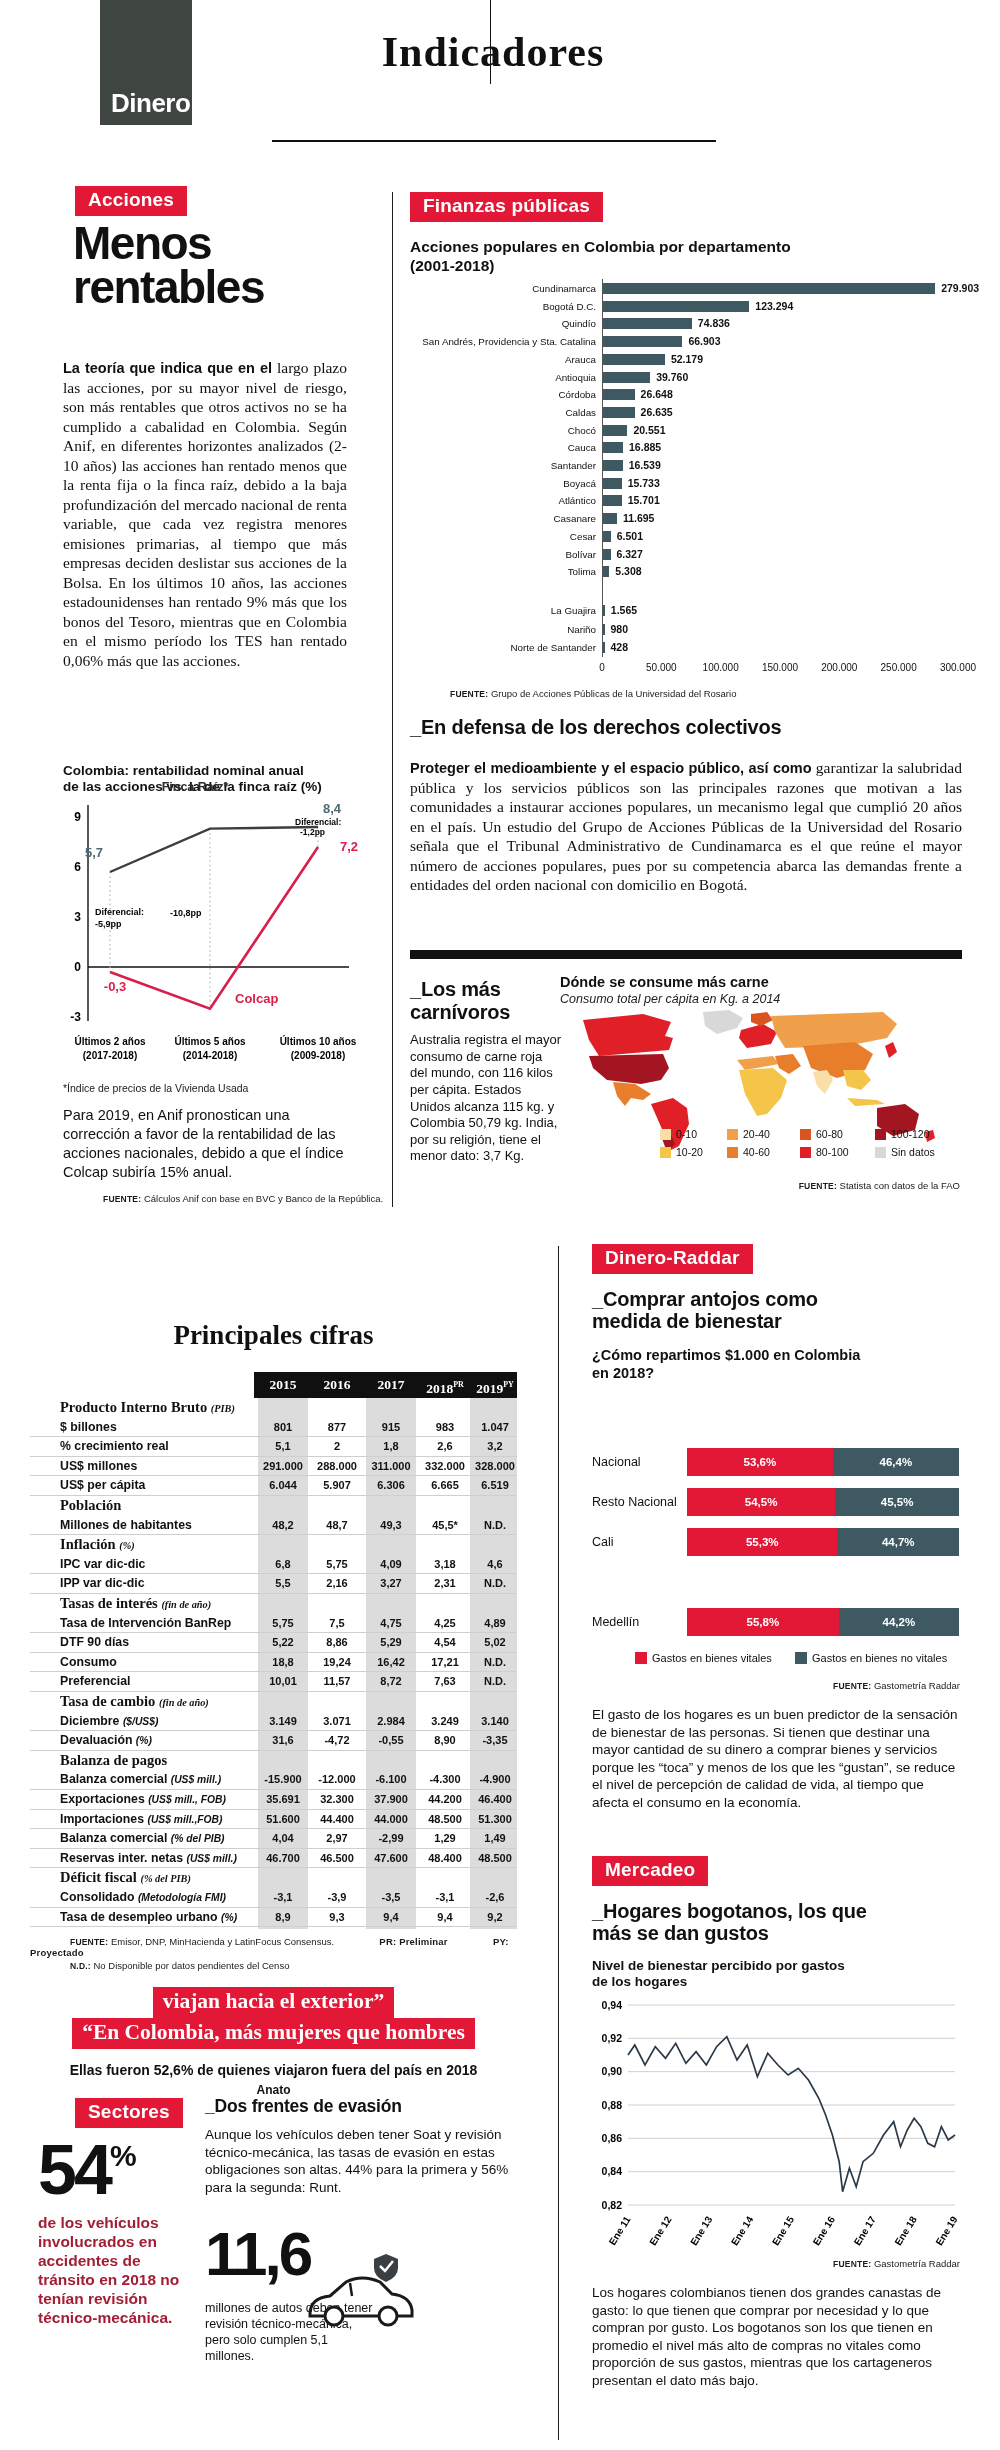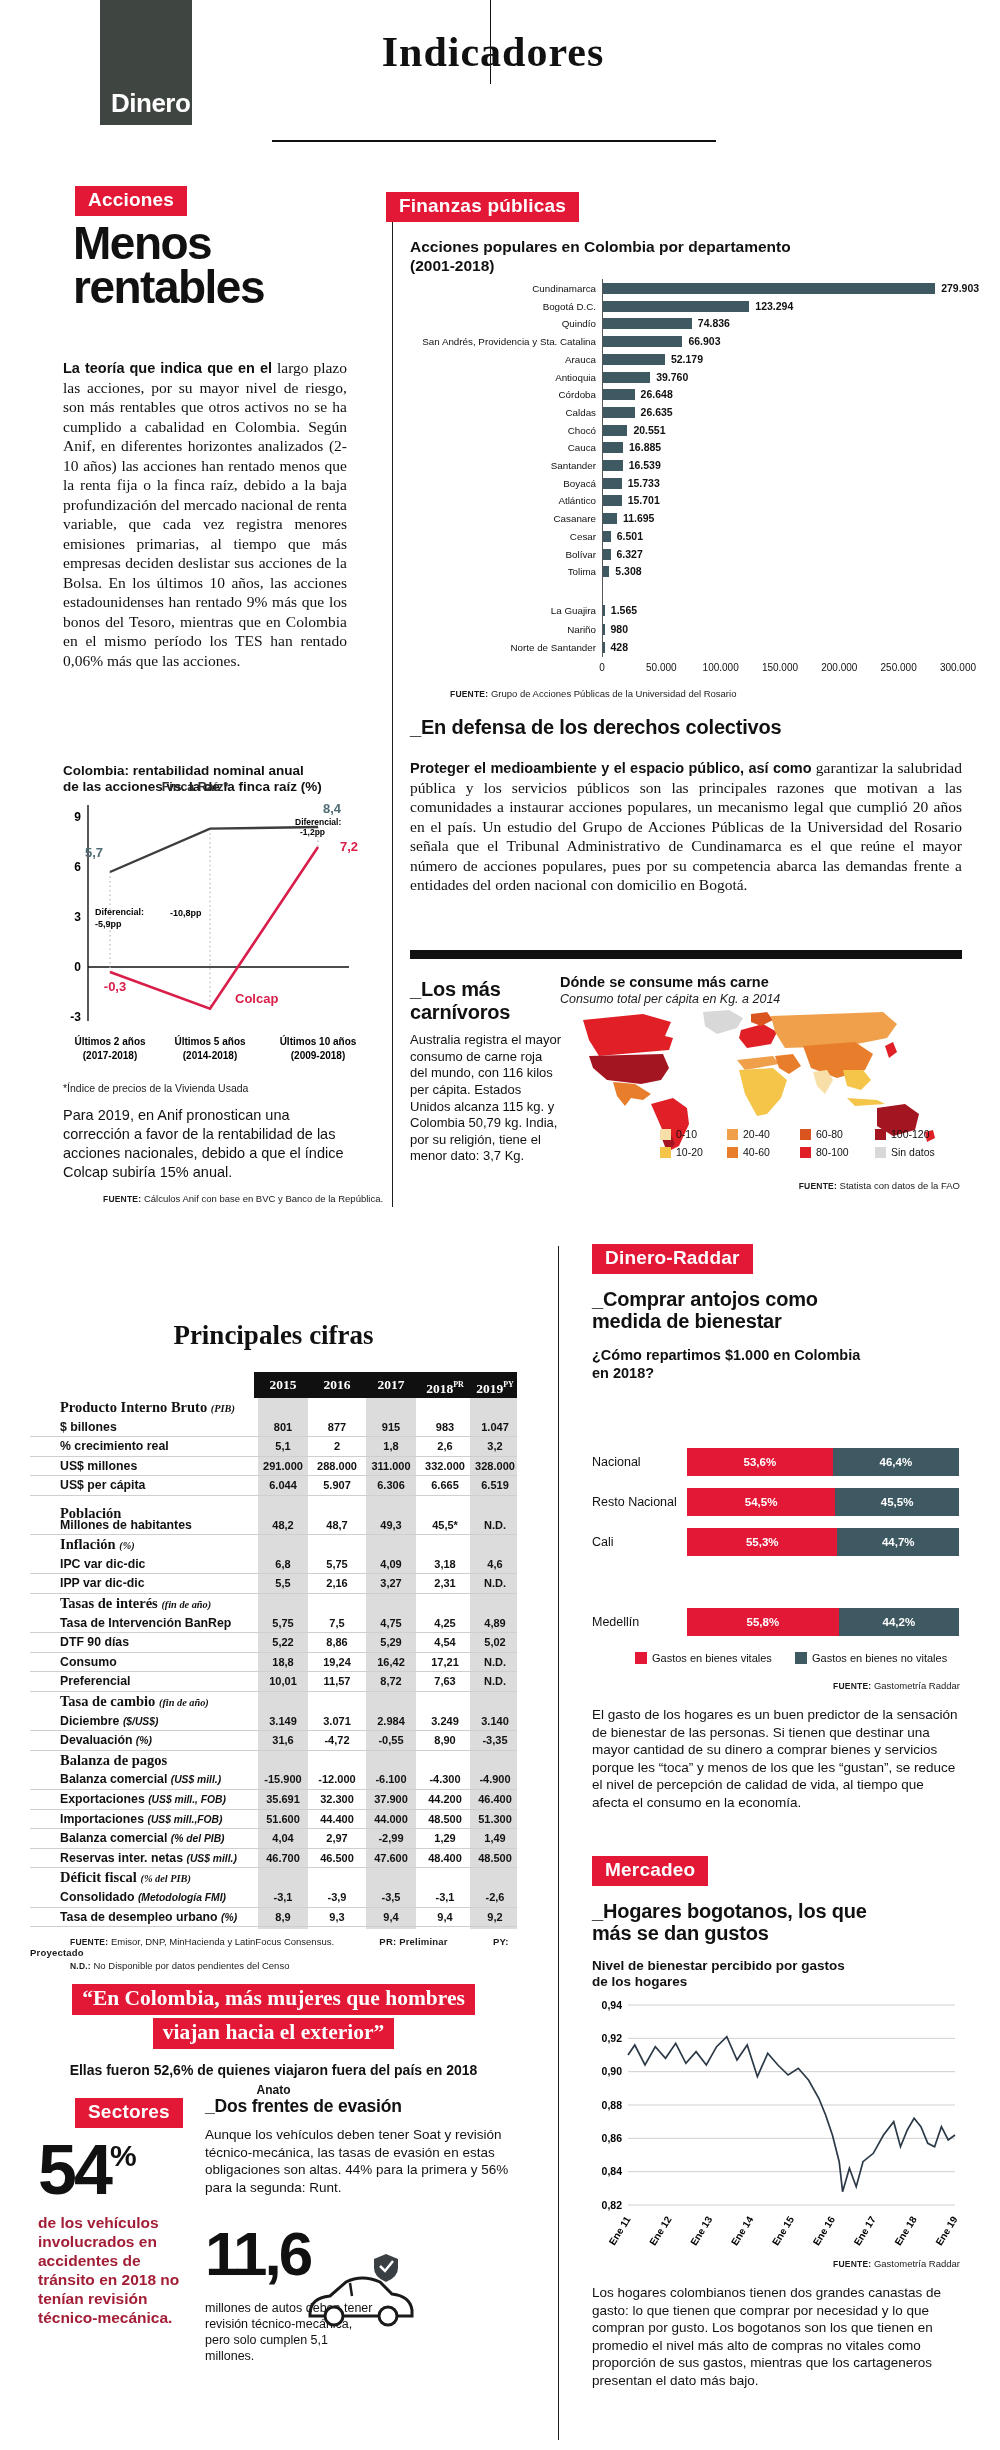--- a/index.html
+++ b/index.html
@@ -154,21 +154,21 @@
     <text x="273" y="270" text-anchor="middle" font-size="10" font-weight="700">Últimos 10 años</text>
     <text x="273" y="284" text-anchor="middle" font-size="10" font-weight="700">(2009-2018)</text>
   </svg>
 
 <div class="abs footnote" style="left:63px;top:1082px">*Índice de precios de la Vivienda Usada</div>
 <p class="abs small-body" style="left:63px;top:1106px;width:284px;font-size:14.5px">Para 2019, en Anif pronostican una corrección a favor de la rentabilidad de las acciones nacionales, debido a que el índice Colcap subiría 15% anual.</p>
 <div class="abs fuente" style="left:63px;top:1193px"><b>FUENTE:</b> <span>Cálculos Anif con base en BVC y Banco de la República.</span></div>
 
 <div class="abs vrule" style="left:392px;top:192px;height:1015px"></div>
 
-<div class="abs" style="left:386px;top:192px">
+<div class="abs" style="left:410px;top:192px">
   <span class="tag">Finanzas públicas</span>
 </div>
 <div class="abs" style="left:410px;top:238px;font-weight:700;font-size:15.5px;line-height:1.2">
   <div>Acciones populares en Colombia por departamento</div>
   <div>(2001-2018)</div>
 </div>
 
 <div id="dept-chart" class="abs">
   <div class="dept-axis"></div>
 <div class="dept-row" style="top: 0px;">
@@ -394,21 +394,21 @@
       <span class="c-val" style="left: 438px;">328.000</span>
     </div>
     <div class="c-row data" style="top: 104.4px;">
       <span class="c-label">US$ per cápita</span>
       <span class="c-val" style="left: 226px;">6.044</span>
       <span class="c-val" style="left: 280px;">5.907</span>
       <span class="c-val" style="left: 334px;">6.306</span>
       <span class="c-val" style="left: 388px;">6.665</span>
       <span class="c-val" style="left: 438px;">6.519</span>
     </div>
-    <div class="c-row sec" style="top: 124px; margin-top: 8px;">
+    <div class="c-row sec" style="top: 124px;">
       <span class="c-label">Población</span>
     </div>
     <div class="c-row data" style="top: 143.6px;">
       <span class="c-label">Millones de habitantes</span>
       <span class="c-val" style="left: 226px;">48,2</span>
       <span class="c-val" style="left: 280px;">48,7</span>
       <span class="c-val" style="left: 334px;">49,3</span>
       <span class="c-val" style="left: 388px;">45,5*</span>
       <span class="c-val" style="left: 438px;">N.D.</span>
     </div>
@@ -547,22 +547,22 @@
       <span class="c-val" style="left: 388px;">9,4</span>
       <span class="c-val" style="left: 438px;">9,2</span>
     </div>
   </div>
 <div class="abs fuente" style="left:30px;top:1936px;width:487px">
   <div><b>FUENTE:</b> <span>Emisor, DNP, MinHacienda y LatinFocus Consensus.</span>&nbsp;&nbsp;<b style="font-size:9.5px">PR: Preliminar</b>&nbsp;&nbsp;<b style="font-size:9.5px">PY: Proyectado</b></div>
   <div style="margin-top:2px"><b>N.D.:</b> <span>No Disponible por datos pendientes del Censo</span></div>
 </div>
 
 <div class="abs q-wrap">
+  <div style="margin-top:3px"><span class="q-line">viajan hacia el exterior”</span></div>
   <div><span class="q-line">“En Colombia, más mujeres que hombres</span></div>
-  <div style="margin-top:3px"><span class="q-line">viajan hacia el exterior”</span></div>
   <div class="q-sub">Ellas fueron 52,6% de quienes viajaron fuera del país en 2018</div>
   <div class="q-credit">Anato</div>
 </div>
 
 <div class="abs" style="left:75px;top:2098px">
   <span class="tag">Sectores</span>
 </div>
 <div class="abs" style="left:38px;top:2130px">
   <span class="big-num" style="font-size:70px">54</span><sup style="font-size:30px;font-weight:800;vertical-align:28px">%</sup>
 </div>

